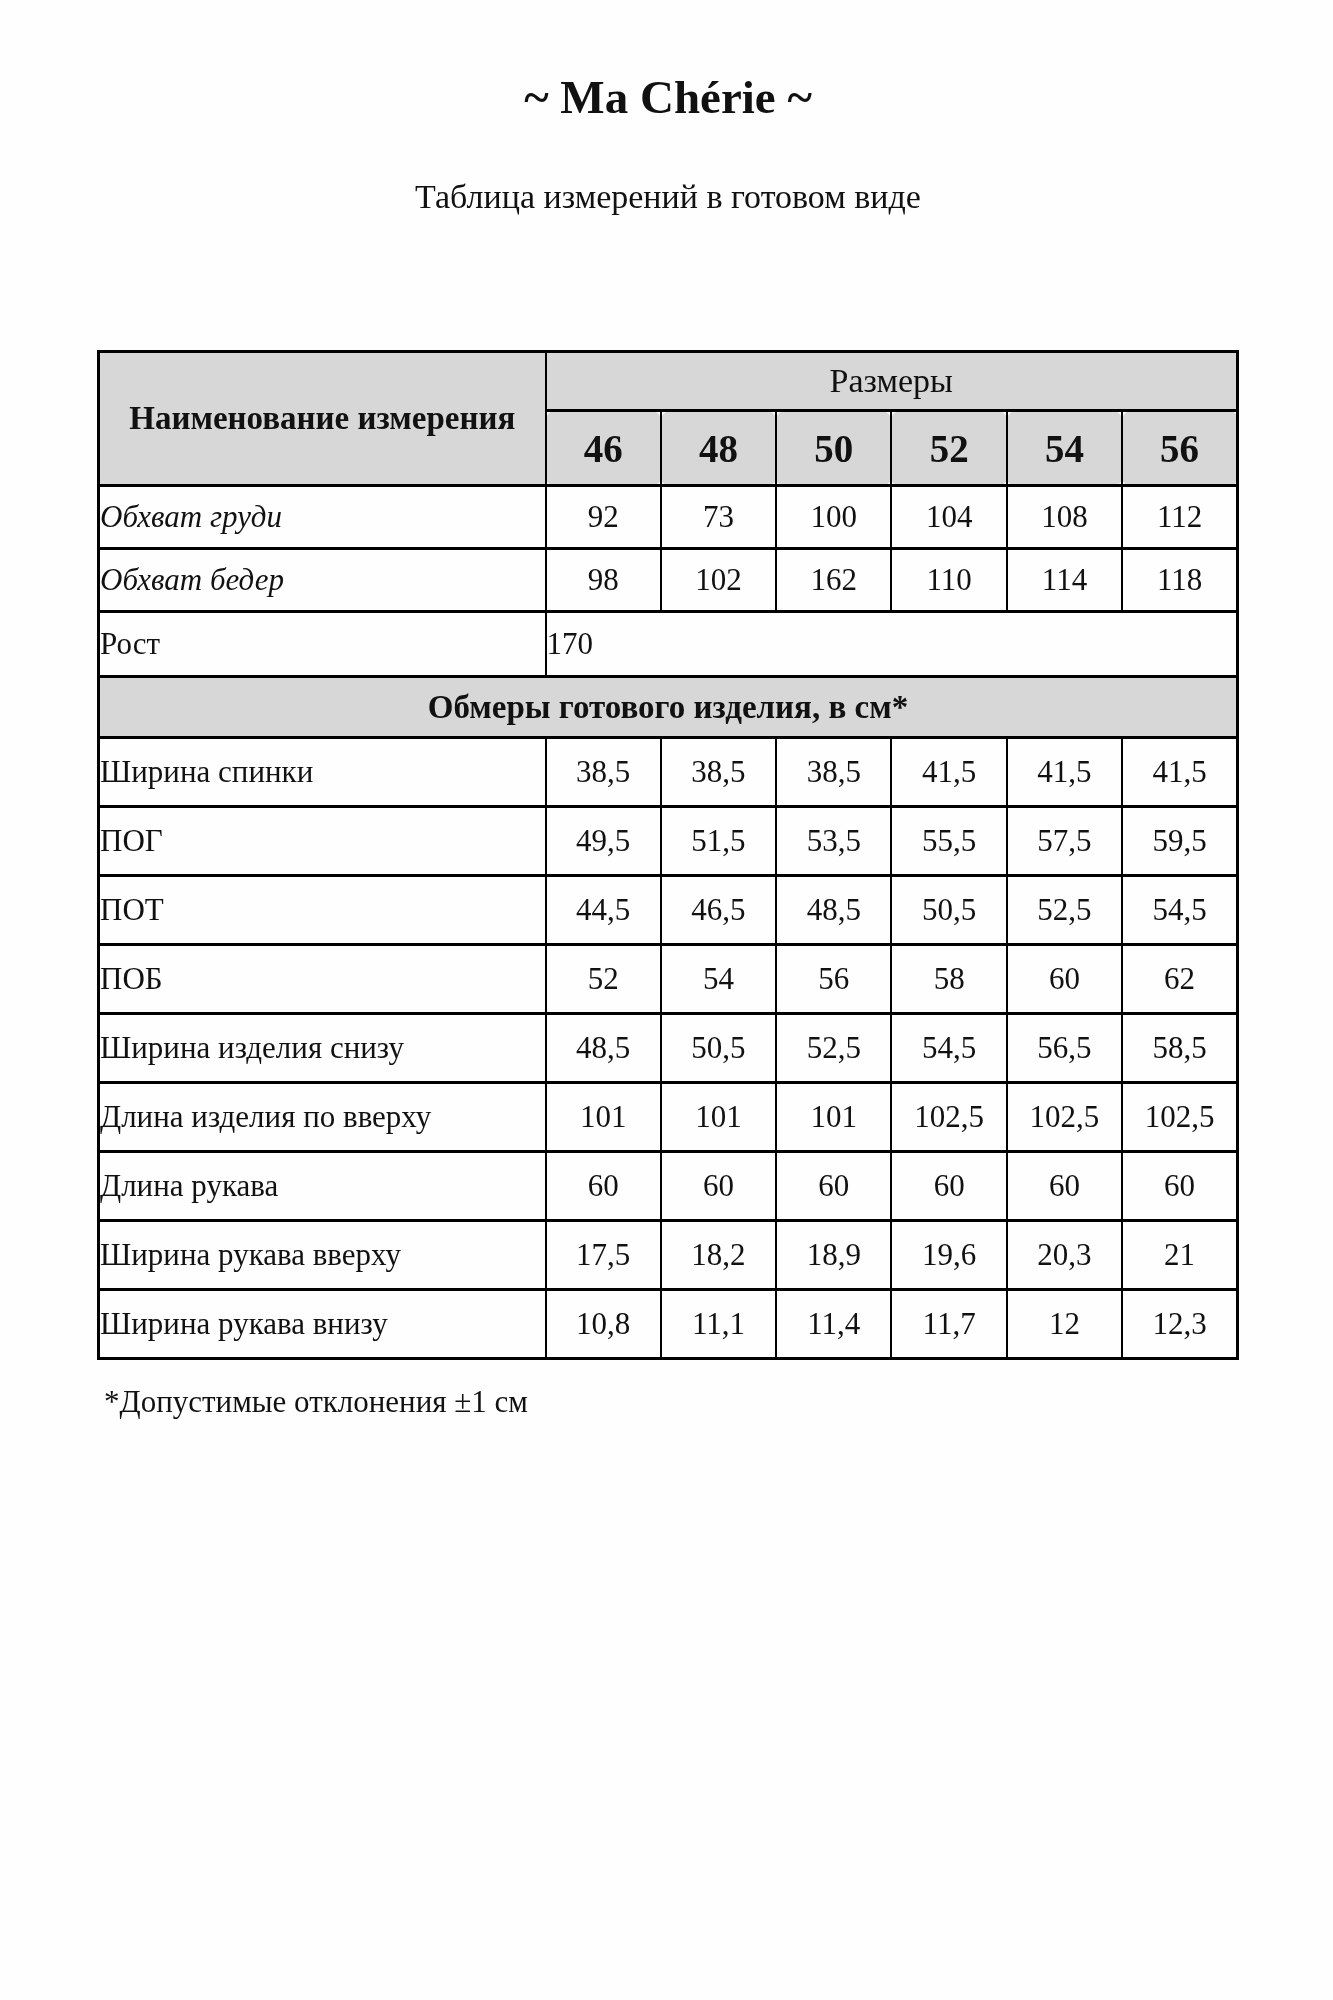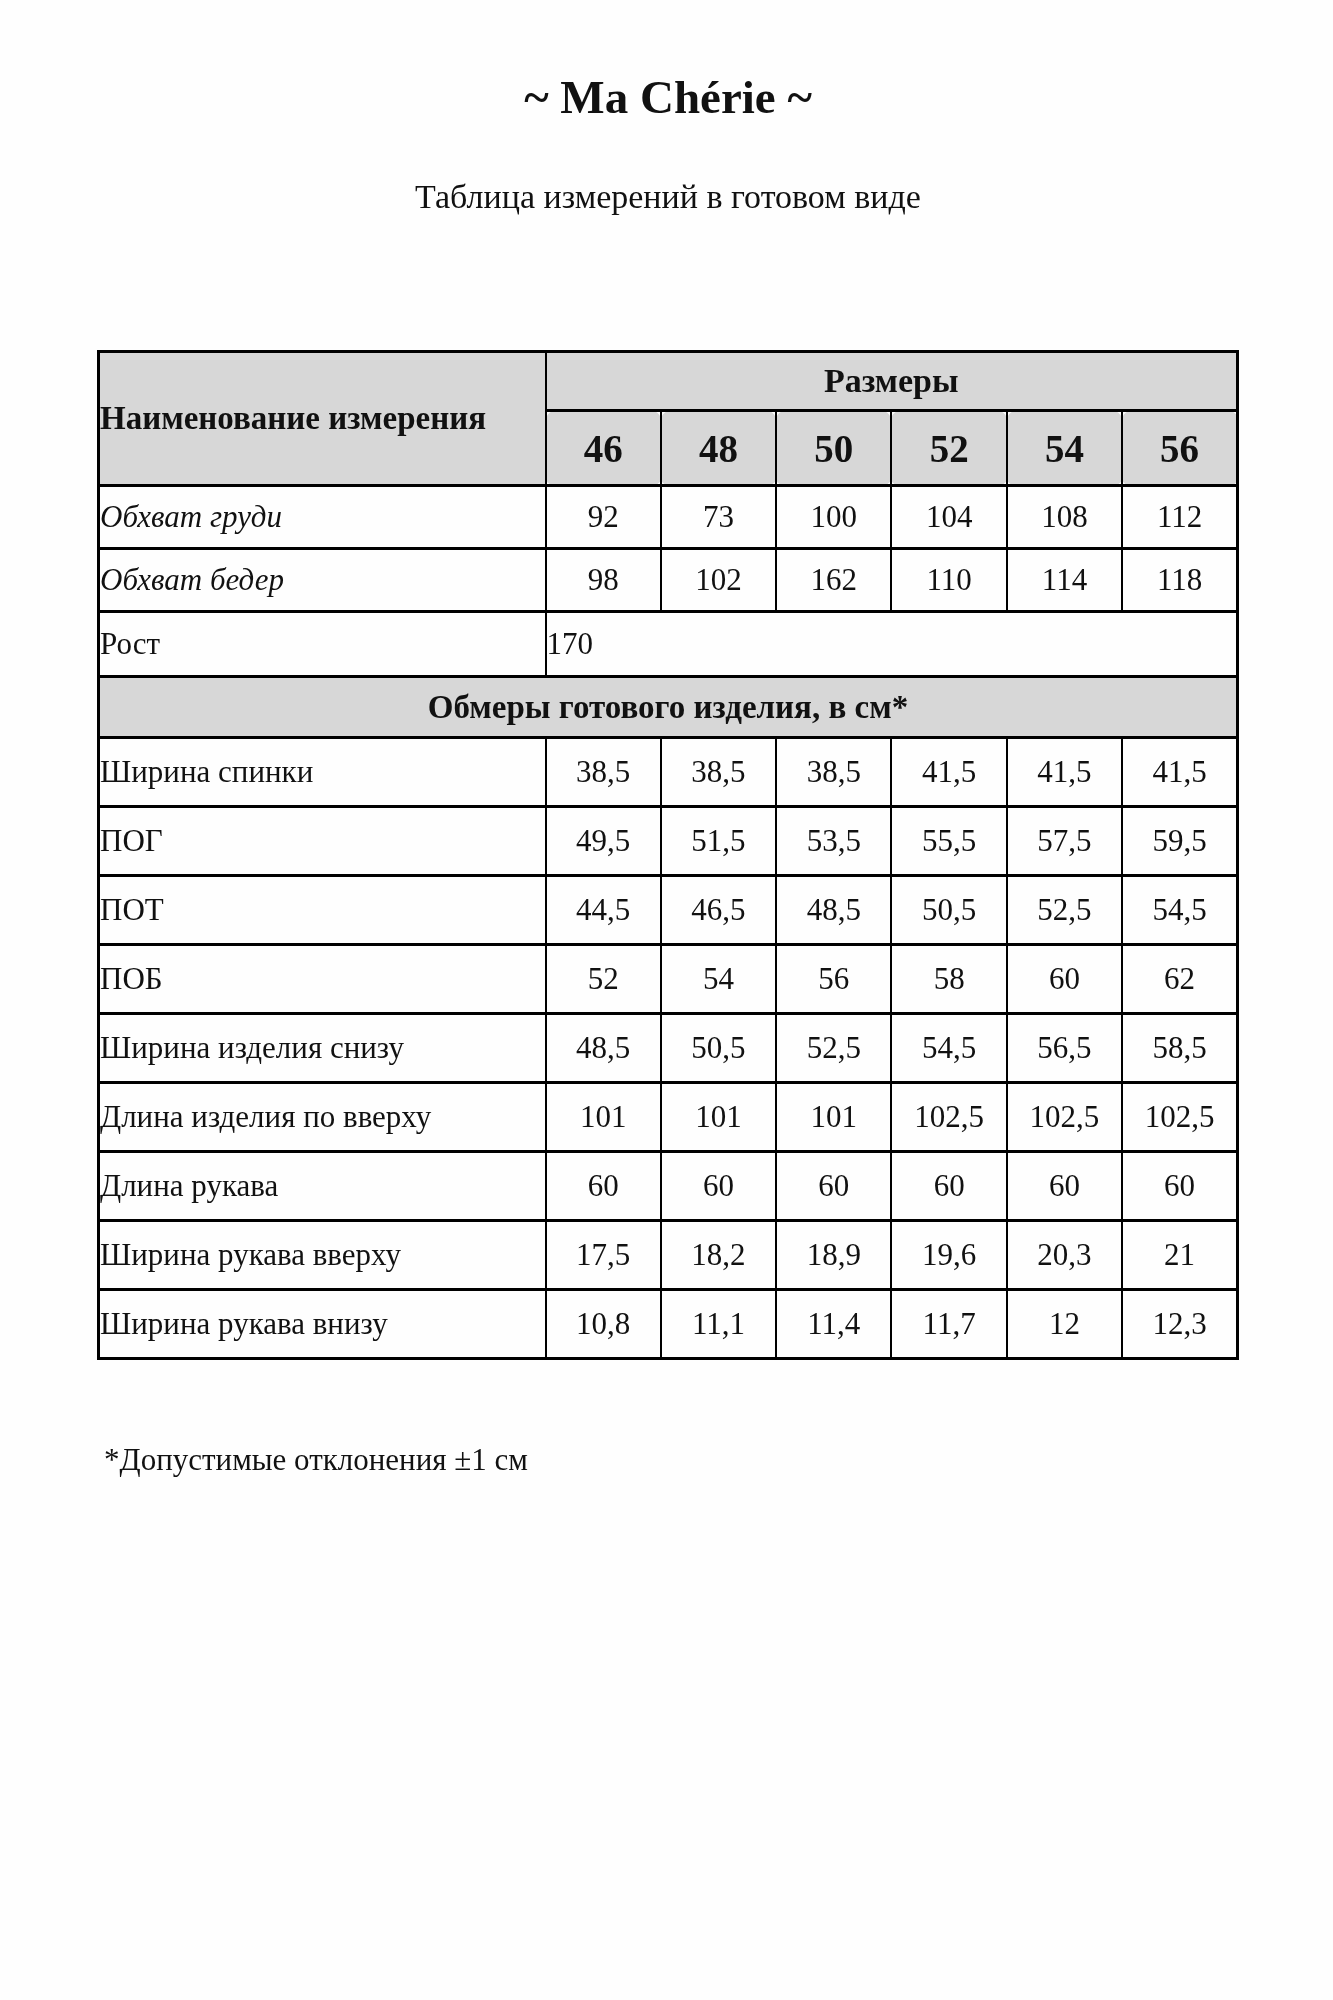--- a/index.html
+++ b/index.html
@@ -38,25 +38,26 @@
     border-bottom-width: 3px;
     vertical-align: middle;
     padding: 0;
     overflow: hidden;
   }
   .col-name { width: 447px; }
   .hdr-bg { background: #d7d7d7; }
   .name-hdr {
     font-size: 33px;
     font-weight: bold;
+    text-align: center;
     margin-left: 24px;
   }
   .sizes-hdr {
     font-size: 34px;
-    font-weight: bold;
+    font-weight: normal;
     text-align: center;
     height: 56px;
   }
   .size-num {
     font-size: 39px;
     font-weight: bold;
     text-align: center;
     height: 72px;
     border-radius: 9px;
   }
@@ -83,21 +84,21 @@
     background: #d7d7d7;
     font-size: 33px;
     font-weight: bold;
     text-align: center;
     height: 58px;
     margin-left: 32px;
   }
   .footnote {
     position: absolute;
     left: 104px;
-    top: 1442px;
+    top: 1384px;
     font-size: 31px;
     white-space: nowrap;
   }
 </style>
 </head>
 <body>
 
 <div class="page">
 
   <div class="centered-line brand-title">~ Ma Chérie ~</div>

